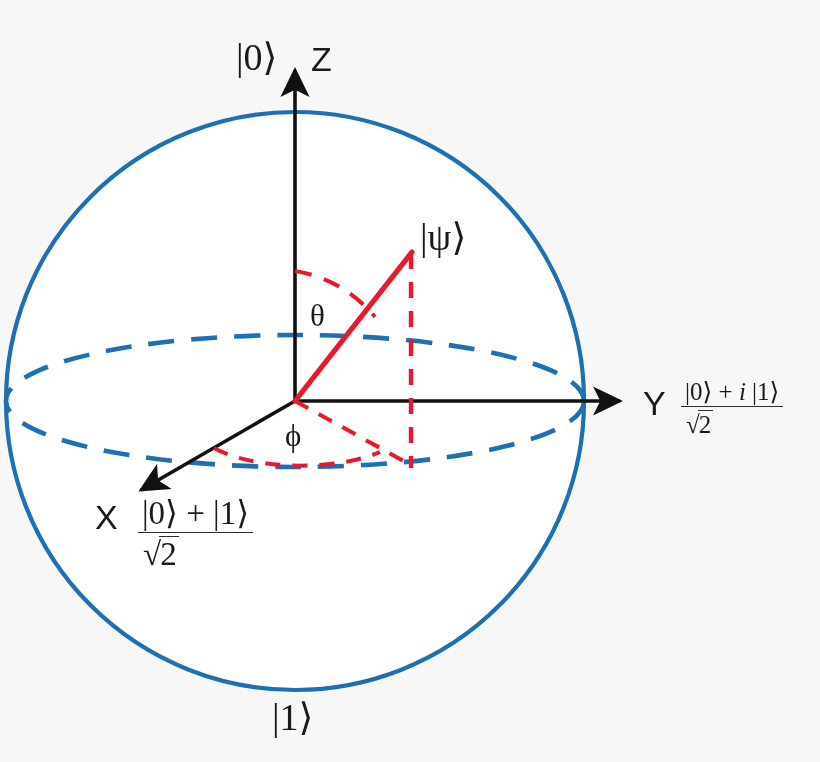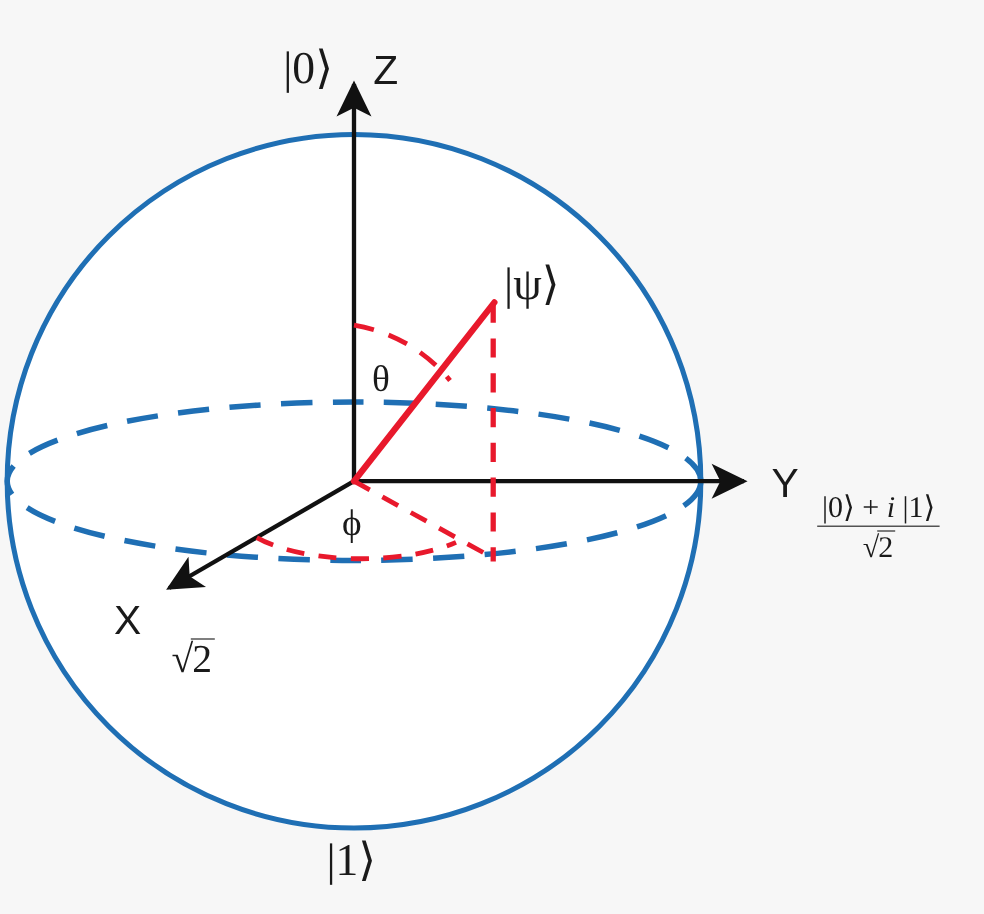--- a/index.html
+++ b/index.html
@@ -41,24 +41,23 @@
     color: #1a1a1a;
   }
   .greek {
     font-family: "Liberation Serif", serif;
     font-size: 31px;
     color: #1a1a1a;
   }
   
   .frac {
     display: inline-block;
-    text-align: center;
+    text-align: left;
     font-family: "Liberation Serif", serif;
     vertical-align: middle;
-    margin-top: 32px;
   }
   .frac .num {
     display: block;
     padding: 0 4px 2px 4px;
     border-bottom: 1.6px solid #2b2b2b;
   }
   .frac .den {
     display: block;
     padding: 3px 4px 0 4px;
   }
@@ -118,20 +117,25 @@
   <div class="lbl ket" style="left:420px; top:218px;">|ψ⟩</div>
 
   <div class="lbl greek" style="left:310px; top:300px;">θ</div>
 
   <div class="lbl greek" style="left:285px; top:420px;">ϕ</div>
 
   <div class="lbl axis-letter" style="left:95px; top:500px;">X</div>
 
   <div class="lbl" style="left:138px; top:497px;">
     <span class="frac frac-x">
+      <span class="num">
+        <span>|0⟩</span>
+        <span>+</span>
+        <span>|1⟩</span>
+      </span>
       <span class="den">
         <span class="sqrt-wrap">
           <span class="radic">√</span><span class="radicand">2</span>
         </span>
       </span>
     </span>
   </div>
 
   <div class="lbl axis-letter" style="left:643px; top:386px;">Y</div>
 

